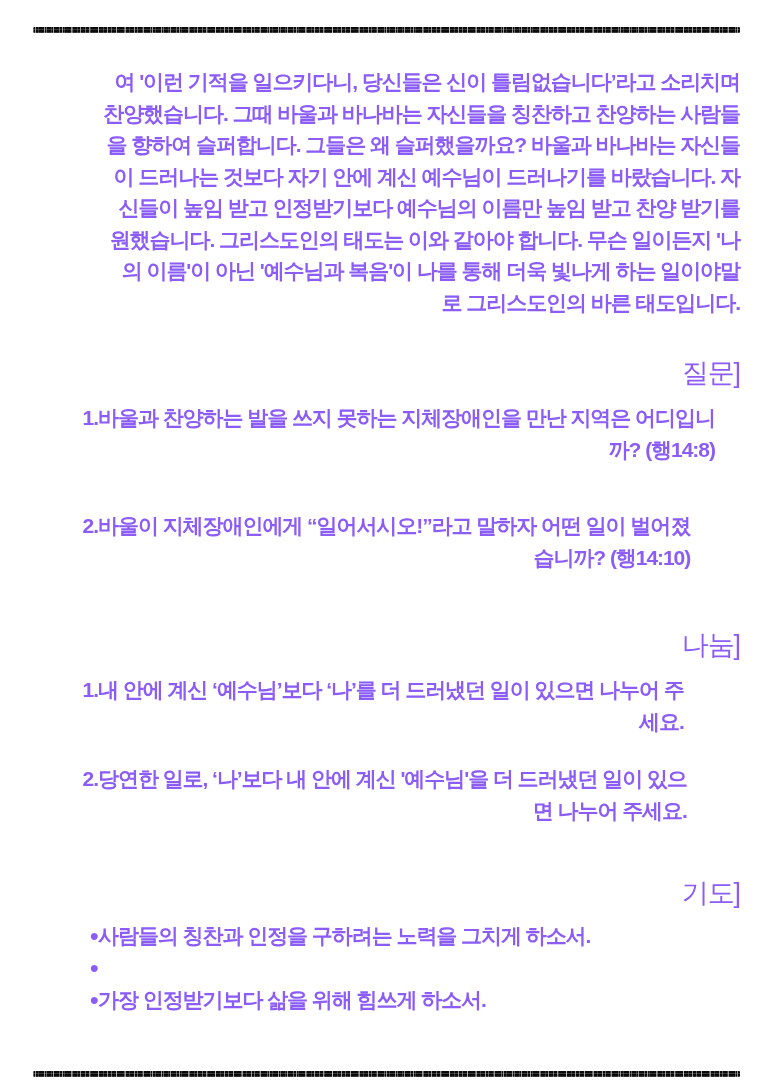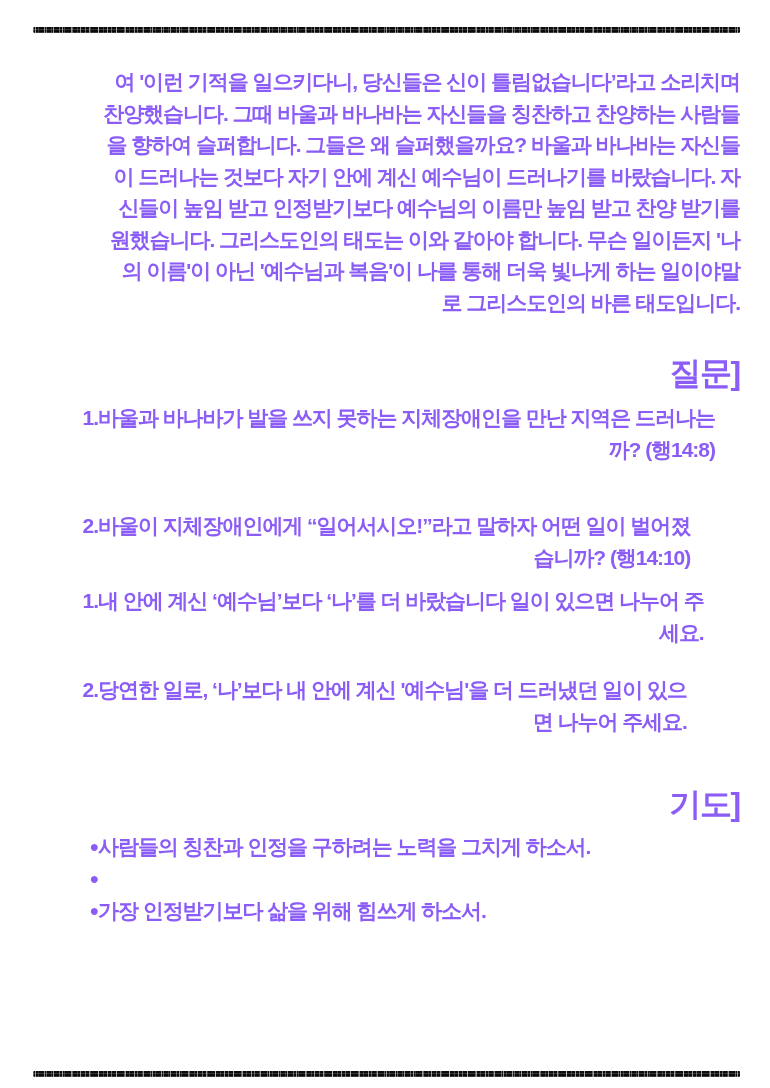--- a/index.html
+++ b/index.html
@@ -34,23 +34,23 @@
     margin:33px 0 0 0;
     font-size:21px;
     line-height:31.5px;
     font-weight:600;
     letter-spacing:-0.05em;
     white-space:pre;
   }
 
   h2.sec{
     margin:0;
-    font-size:32px;
+    font-size:27px;
     line-height:34px;
-    font-weight:700;
+    font-weight:400;
     letter-spacing:-0.04em;
   }
   h2.sec.questions{margin-top:38px;}
   h2.sec.sharing{margin-top:55px;}
   h2.sec.prayer{margin-top:50px;}
 
   ul.items{list-style:none;margin:0;padding:0;}
   li.item{
     display:flex;
     align-items:flex-start;
@@ -93,34 +93,35 @@
 이 드러나는 것보다 자기 안에 계신 예수님이 드러나기를 바랐습니다. 자
 신들이 높임 받고 인정받기보다 예수님의 이름만 높임 받고 찬양 받기를
 원했습니다. 그리스도인의 태도는 이와 같아야 합니다. 무슨 일이든지 '나
 의 이름'이 아닌 '예수님과 복음'이 나를 통해 더욱 빛나게 하는 일이야말
 로 그리스도인의 바른 태도입니다.</p>
 
     <h2 class="sec questions">질문]</h2>
     <ul class="items">
       <li class="item q1">
         <span class="num">1.</span>
-        <span class="txt">바울과 바나바가 발을 쓰지 못하는 지체장애인을 만난 지역은 드러나는
+        <span class="txt">바울과 찬양하는 발을 쓰지 못하는 지체장애인을 만난 지역은 어디입니
 까? (행14:8)</span>
       </li>
       <li class="item q2">
         <span class="num">2.</span>
         <span class="txt">바울이 지체장애인에게 “일어서시오!”라고 말하자 어떤 일이 벌어졌
 습니까? (행14:10)</span>
       </li>
     </ul>
 
+    <h2 class="sec sharing">나눔]</h2>
     <ul class="items">
       <li class="item n1">
         <span class="num">1.</span>
-        <span class="txt">내 안에 계신 ‘예수님’보다 ‘나’를 더 바랐습니다 일이 있으면 나누어 주
+        <span class="txt">내 안에 계신 ‘예수님’보다 ‘나’를 더 드러냈던 일이 있으면 나누어 주
 세요.</span>
       </li>
       <li class="item n2">
         <span class="num">2.</span>
         <span class="txt">당연한 일로, ‘나’보다 내 안에 계신 '예수님'을 더 드러냈던 일이 있으
 면 나누어 주세요.</span>
       </li>
     </ul>
 
     <h2 class="sec prayer">기도]</h2>

